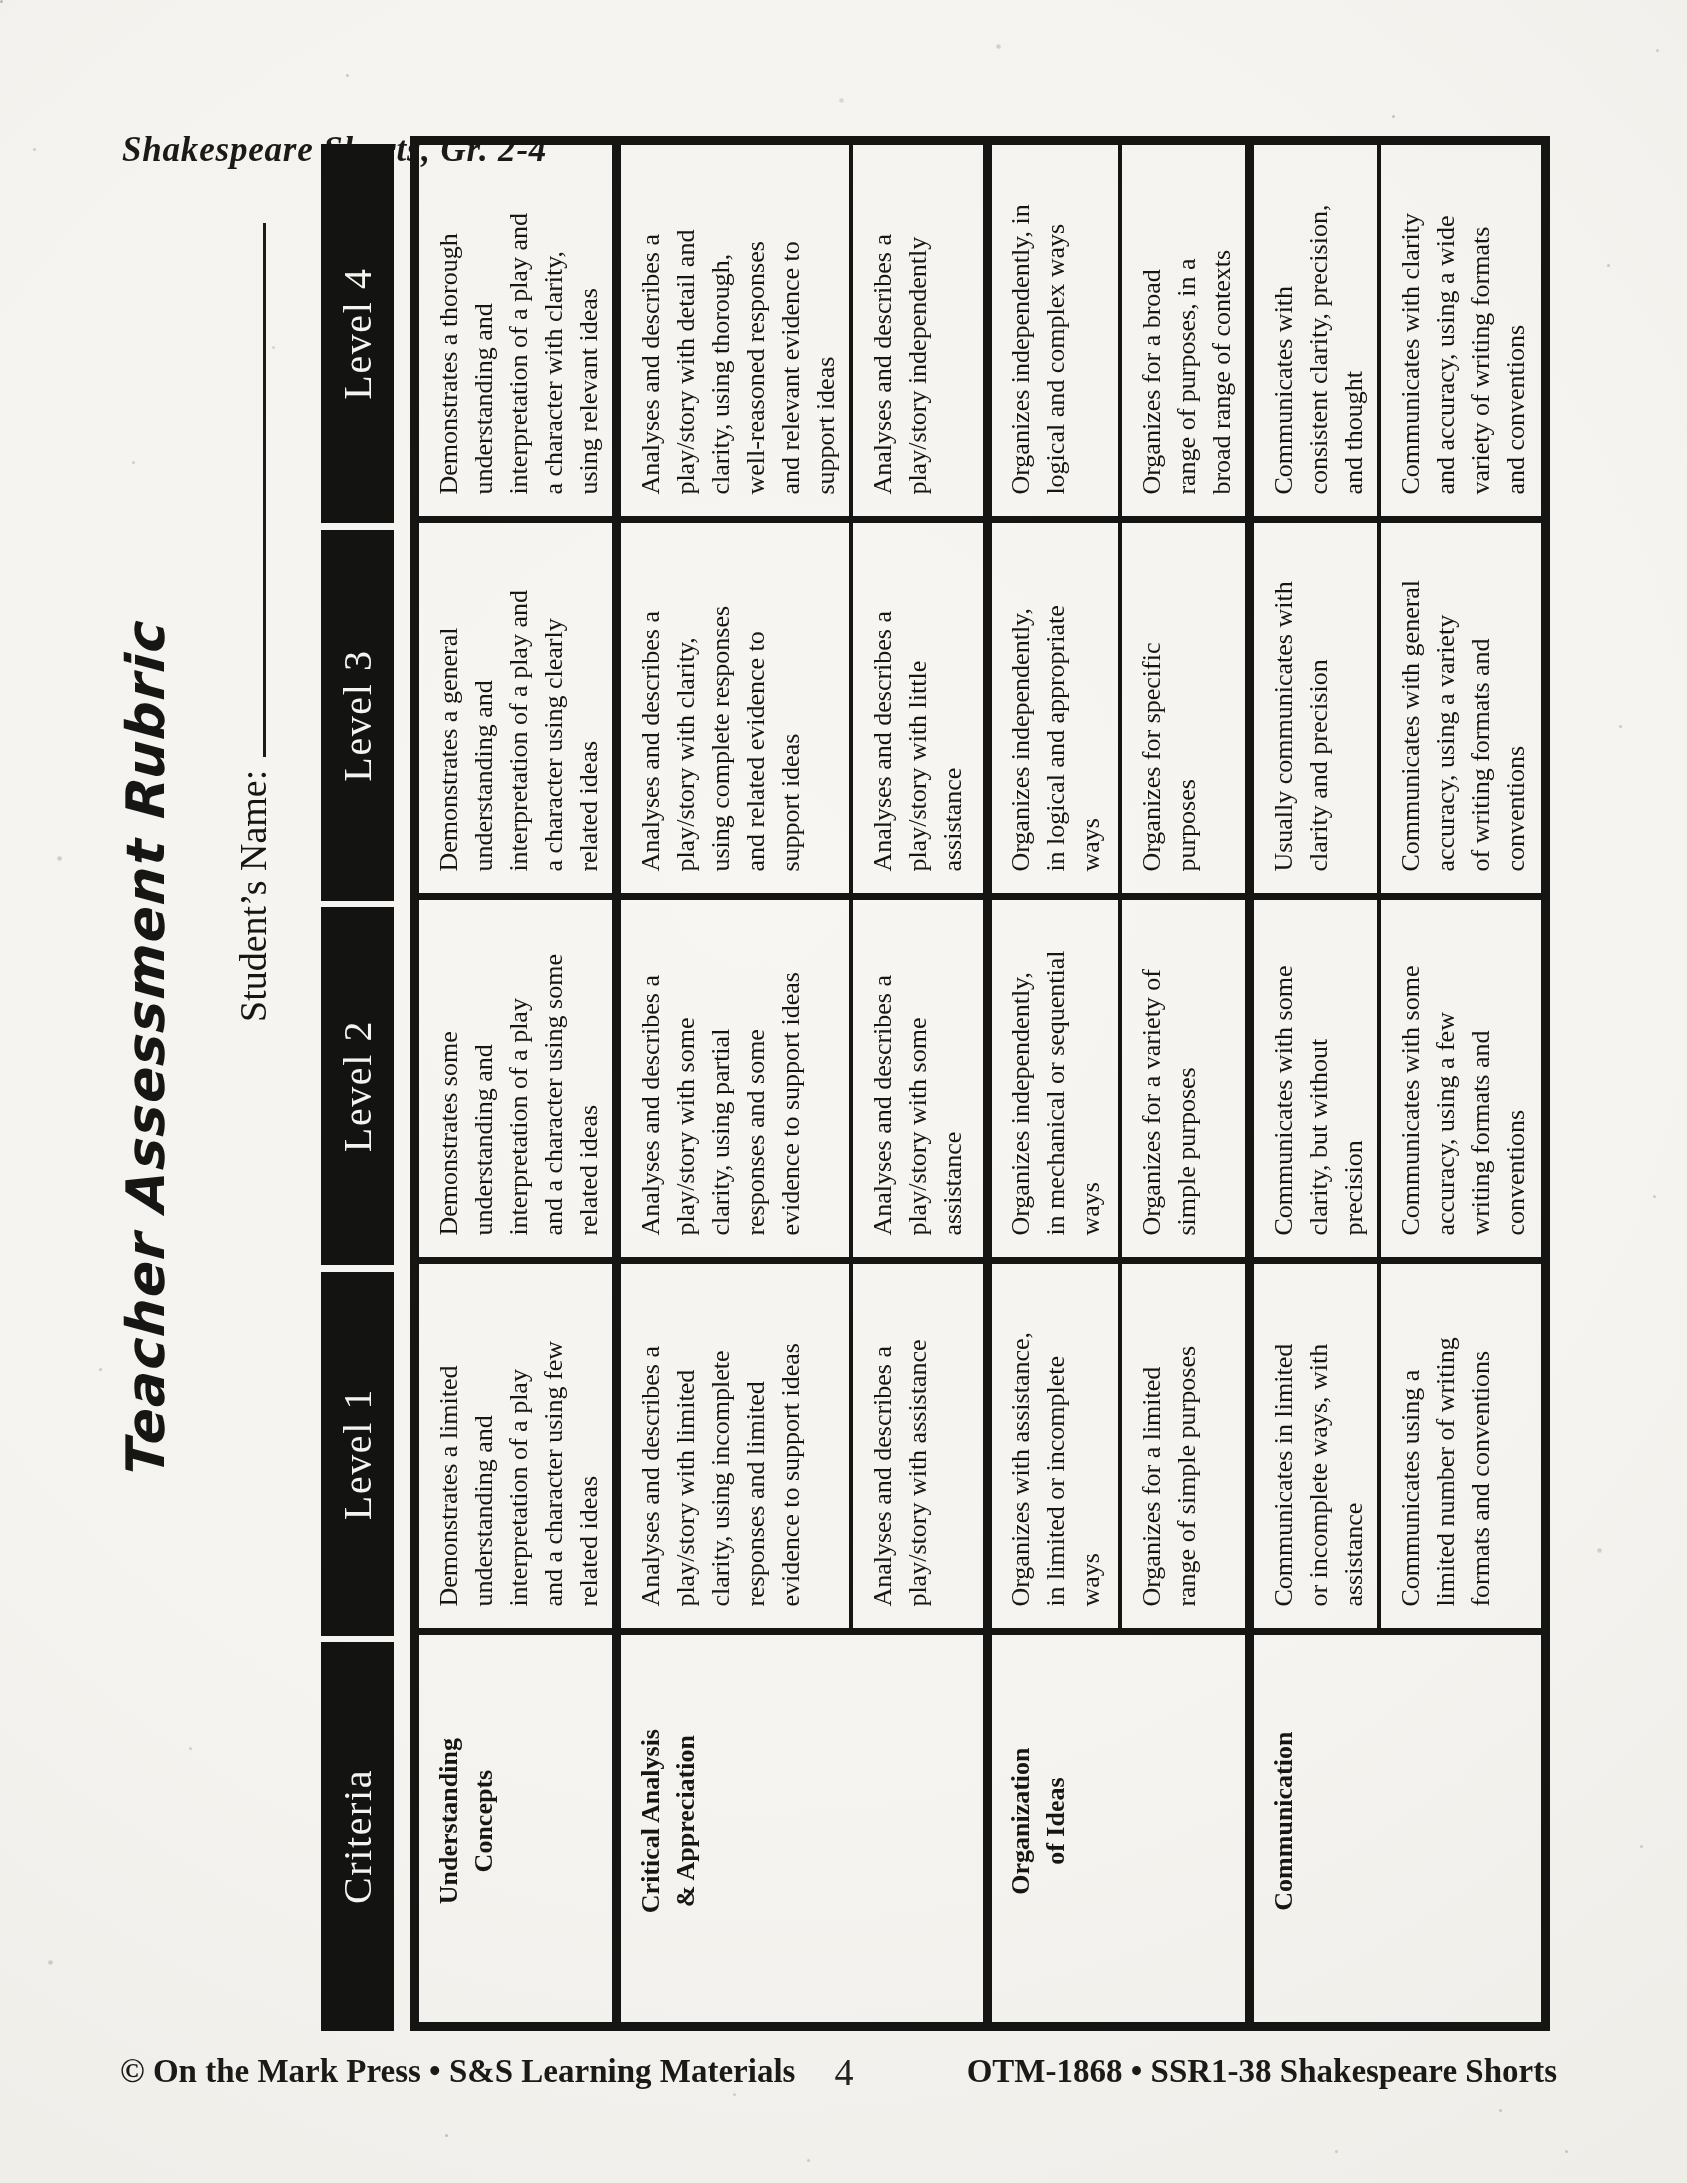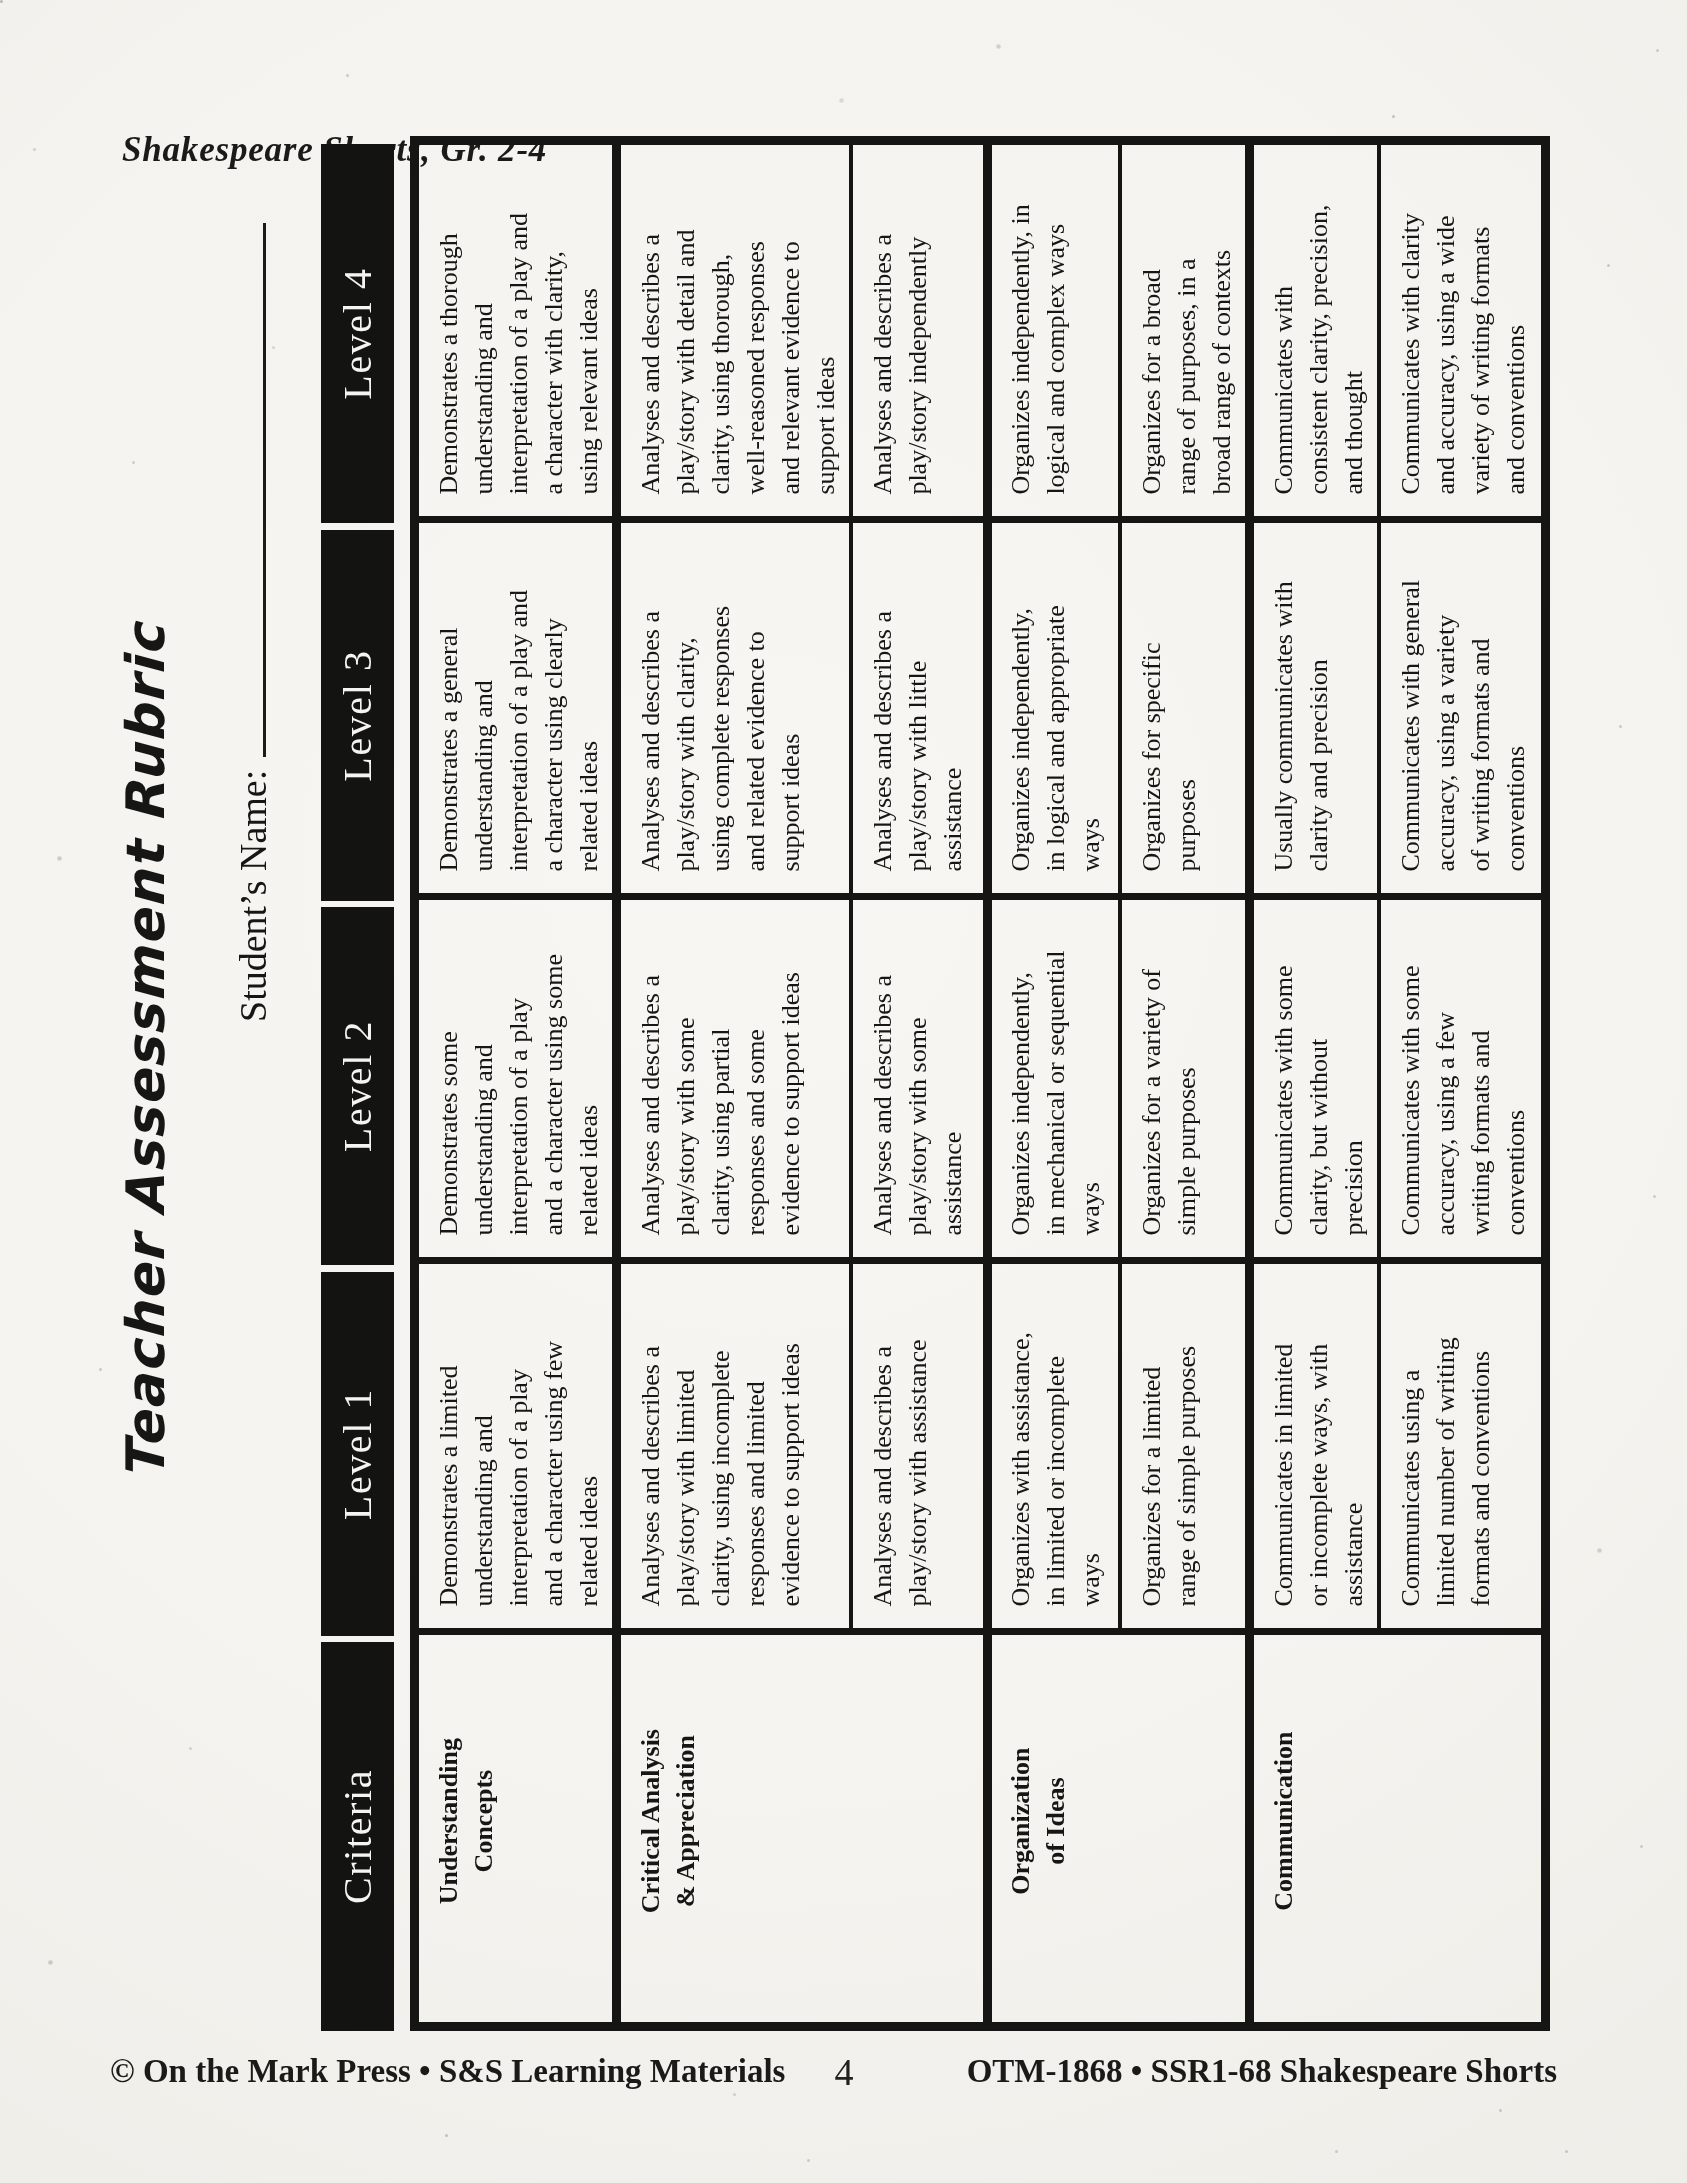--- a/index.html
+++ b/index.html
@@ -10,21 +10,21 @@
     font-family:"Liberation Serif", serif;
     color:#181715;
   }
   
   .header-note {
     position:absolute; left:122px; top:130px;
     font-size:35px; font-weight:bold; font-style:italic;
     letter-spacing:0.8px; color:#1b1a18;
   }
   .footer-left {
-    position:absolute; left:110px; top:2053px;
+    position:absolute; left:120px; top:2053px;
     font-size:33px; font-weight:bold; color:#1b1a18;
   }
   .footer-page {
     position:absolute; left:807px; top:2050px; width:74px;
     font-size:38px; text-align:center; color:#22211f;
   }
   .footer-right {
     position:absolute; right:130px; top:2053px;
     font-size:33px; font-weight:bold; color:#1b1a18;
   }
@@ -252,16 +252,16 @@
 and accuracy, using a wide
 variety of writing formats
 and conventions</td>
       </tr>
     </tbody>
       </table>
   </div>
 
   <div class="footer-left">© On the Mark Press • S&amp;S Learning Materials</div>
   <div class="footer-page">4</div>
-  <div class="footer-right">OTM-1868 • SSR1-68 Shakespeare Shorts</div>
+  <div class="footer-right">OTM-1868 • SSR1-38 Shakespeare Shorts</div>
 
 </div>
 
 
 </body></html>

